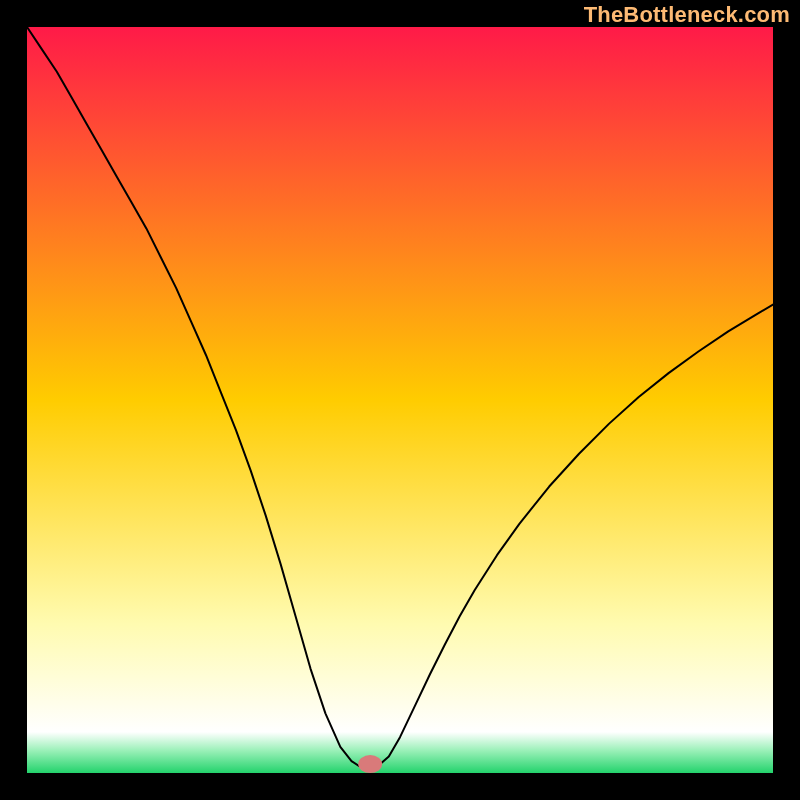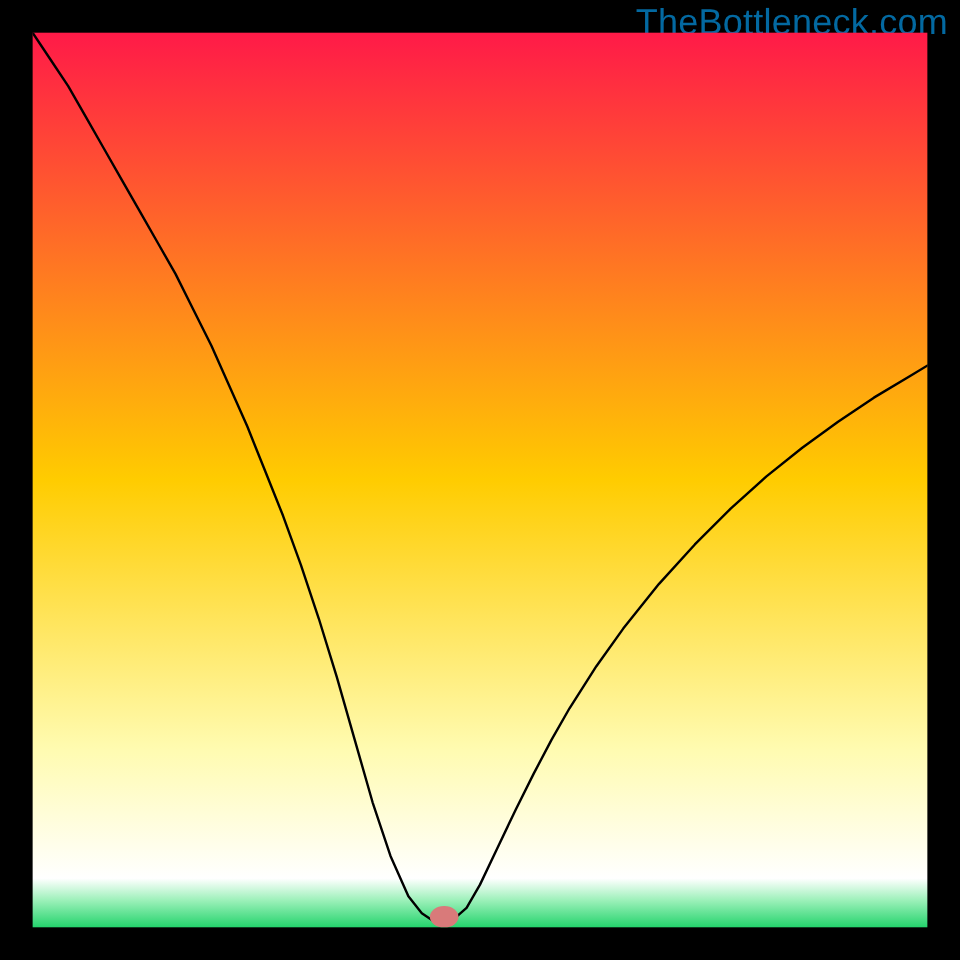--- a/index.html
+++ b/index.html
@@ -16,23 +16,23 @@
     top: 0;
     left: 0;
     width: 800px;
     height: 800px;
     background: #000000;
   }
   .watermark {
     position: absolute;
     top: 2px;
     right: 10px;
-    color: #0369a1;
-    font-size: 30px;
-    font-weight: 400;
+    color: #fdba74;
+    font-size: 22px;
+    font-weight: 700;
     letter-spacing: 0.2px;
   }
   .plot-wrap {
     position: absolute;
     left: 27px;
     top: 27px;
     width: 746px;
     height: 746px;
   }
   svg.plot {

